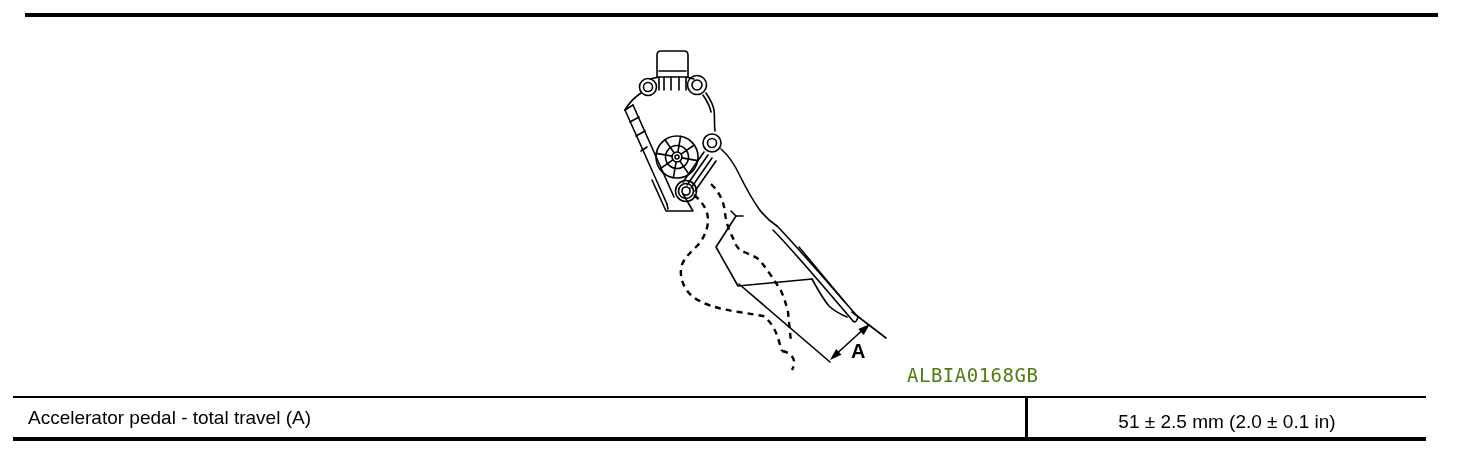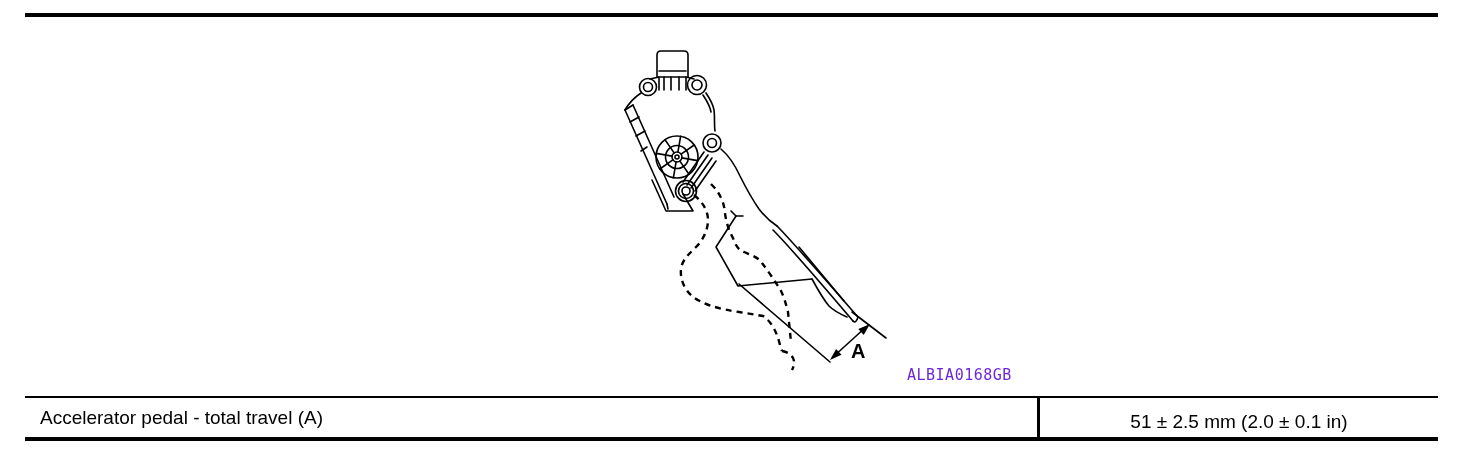--- a/index.html
+++ b/index.html
@@ -31,29 +31,29 @@
     left: 608px;
     top: 42px;
     width: 300px;
     height: 340px;
   }
   .figure-code {
     position: absolute;
     left: 907px;
     top: 368px;
     font-family: "DejaVu Sans Mono", monospace;
-    font-size: 15px;
+    font-size: 19px;
     line-height: 14px;
     letter-spacing: 0.5px;
-    color: #6d28d9;
+    color: #4d7c0f;
     white-space: nowrap;
   }
   .spec-table {
     position: absolute;
-    left: 25px;
+    left: 13px;
     top: 396px;
     width: 1413px;
     height: 45px;
     box-sizing: border-box;
     border-top: 2px solid #000000;
     border-bottom: 4px solid #000000;
     display: flex;
     align-items: stretch;
   }
   .spec-label-cell {

